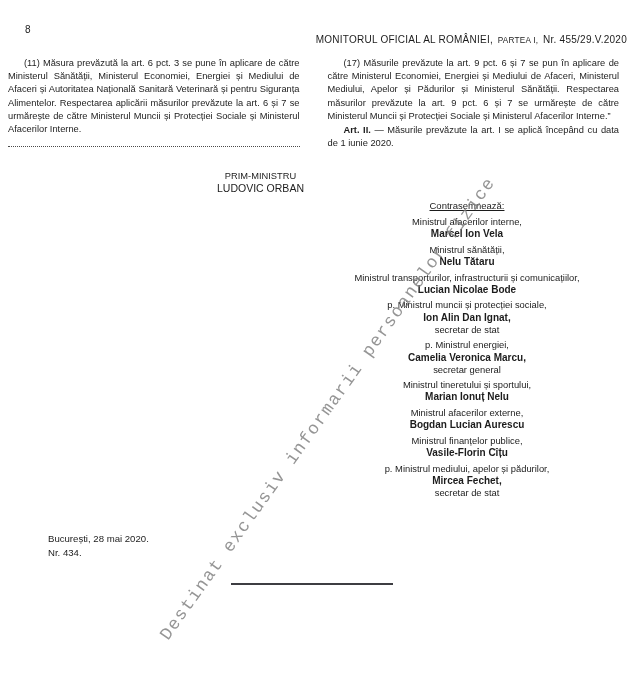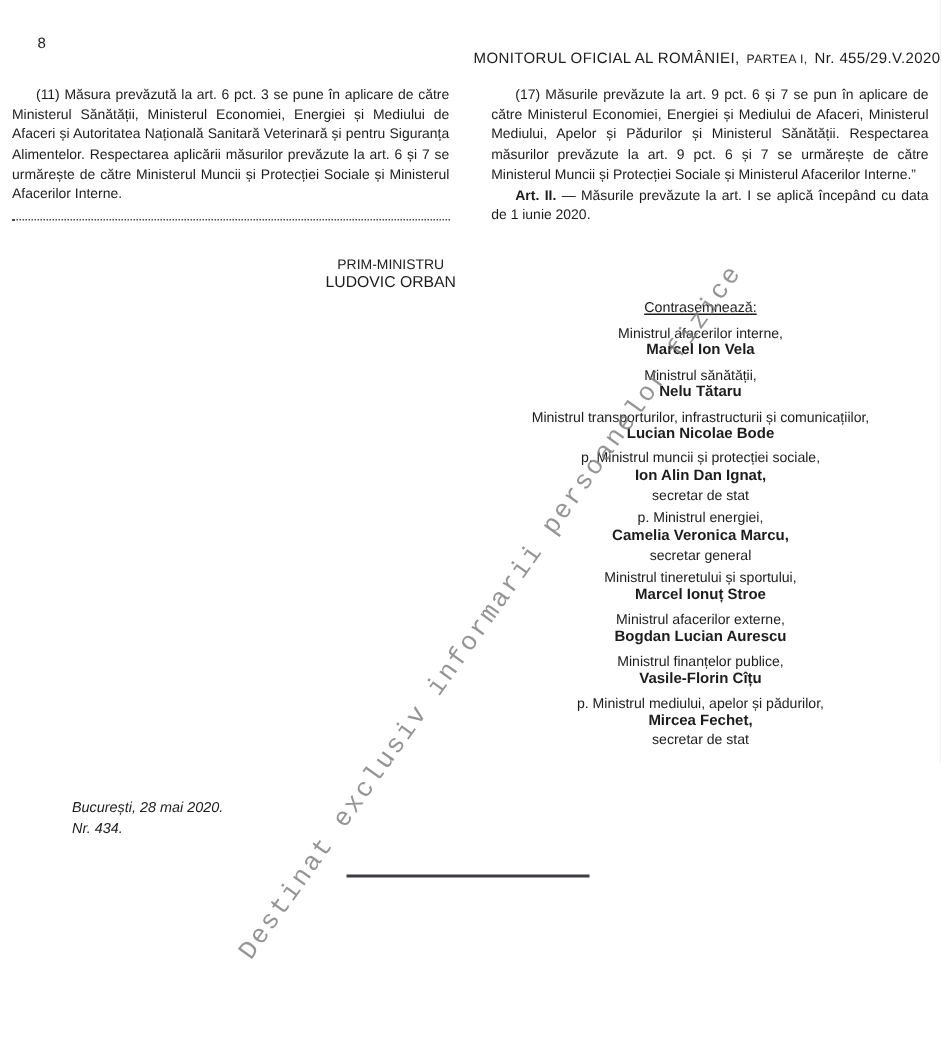--- a/index.html
+++ b/index.html
@@ -42,21 +42,21 @@
 
   
   .countersign{position:absolute;left:311px;top:200px;width:312px;text-align:center;}
   .cs-label{font-size:9.5px;text-decoration:underline;margin-bottom:5px;}
   .minister{margin-bottom:3px;}
   .m-role{font-size:9.4px;line-height:12.4px;}
   .m-name{font-size:10px;font-weight:bold;line-height:12.4px;}
   .m-sub{font-size:9.4px;line-height:12px;}
 
   
-  .footer{position:absolute;left:48px;top:532px;font-size:9.6px;line-height:14px;font-style:italic;}
+  .footer{position:absolute;left:48px;top:532px;font-size:9.6px;line-height:14px;}
 
   
   .end-rule{position:absolute;left:231px;top:583px;width:162px;height:1.8px;background:#3d3d42;}
 
   
   .watermark{
     position:absolute;left:172px;top:624px;height:20px;
     font-family:"Liberation Mono", monospace;
     font-size:17.5px;letter-spacing:1.5px;white-space:nowrap;
     color:rgba(126,126,126,0.82);
@@ -114,21 +114,21 @@
       <div class="m-name">Ion Alin Dan Ignat,</div>
       <div class="m-sub">secretar de stat</div>
     </div>
     <div class="minister">
       <div class="m-role">p. Ministrul energiei,</div>
       <div class="m-name">Camelia Veronica Marcu,</div>
       <div class="m-sub">secretar general</div>
     </div>
     <div class="minister">
       <div class="m-role">Ministrul tineretului și sportului,</div>
-      <div class="m-name">Marcel Ionuț Stroe</div>
+      <div class="m-name">Marian Ionuț Nelu</div>
     </div>
     <div class="minister">
       <div class="m-role">Ministrul afacerilor externe,</div>
       <div class="m-name">Bogdan Lucian Aurescu</div>
     </div>
     <div class="minister">
       <div class="m-role">Ministrul finanțelor publice,</div>
       <div class="m-name">Vasile-Florin Cîțu</div>
     </div>
     <div class="minister">

